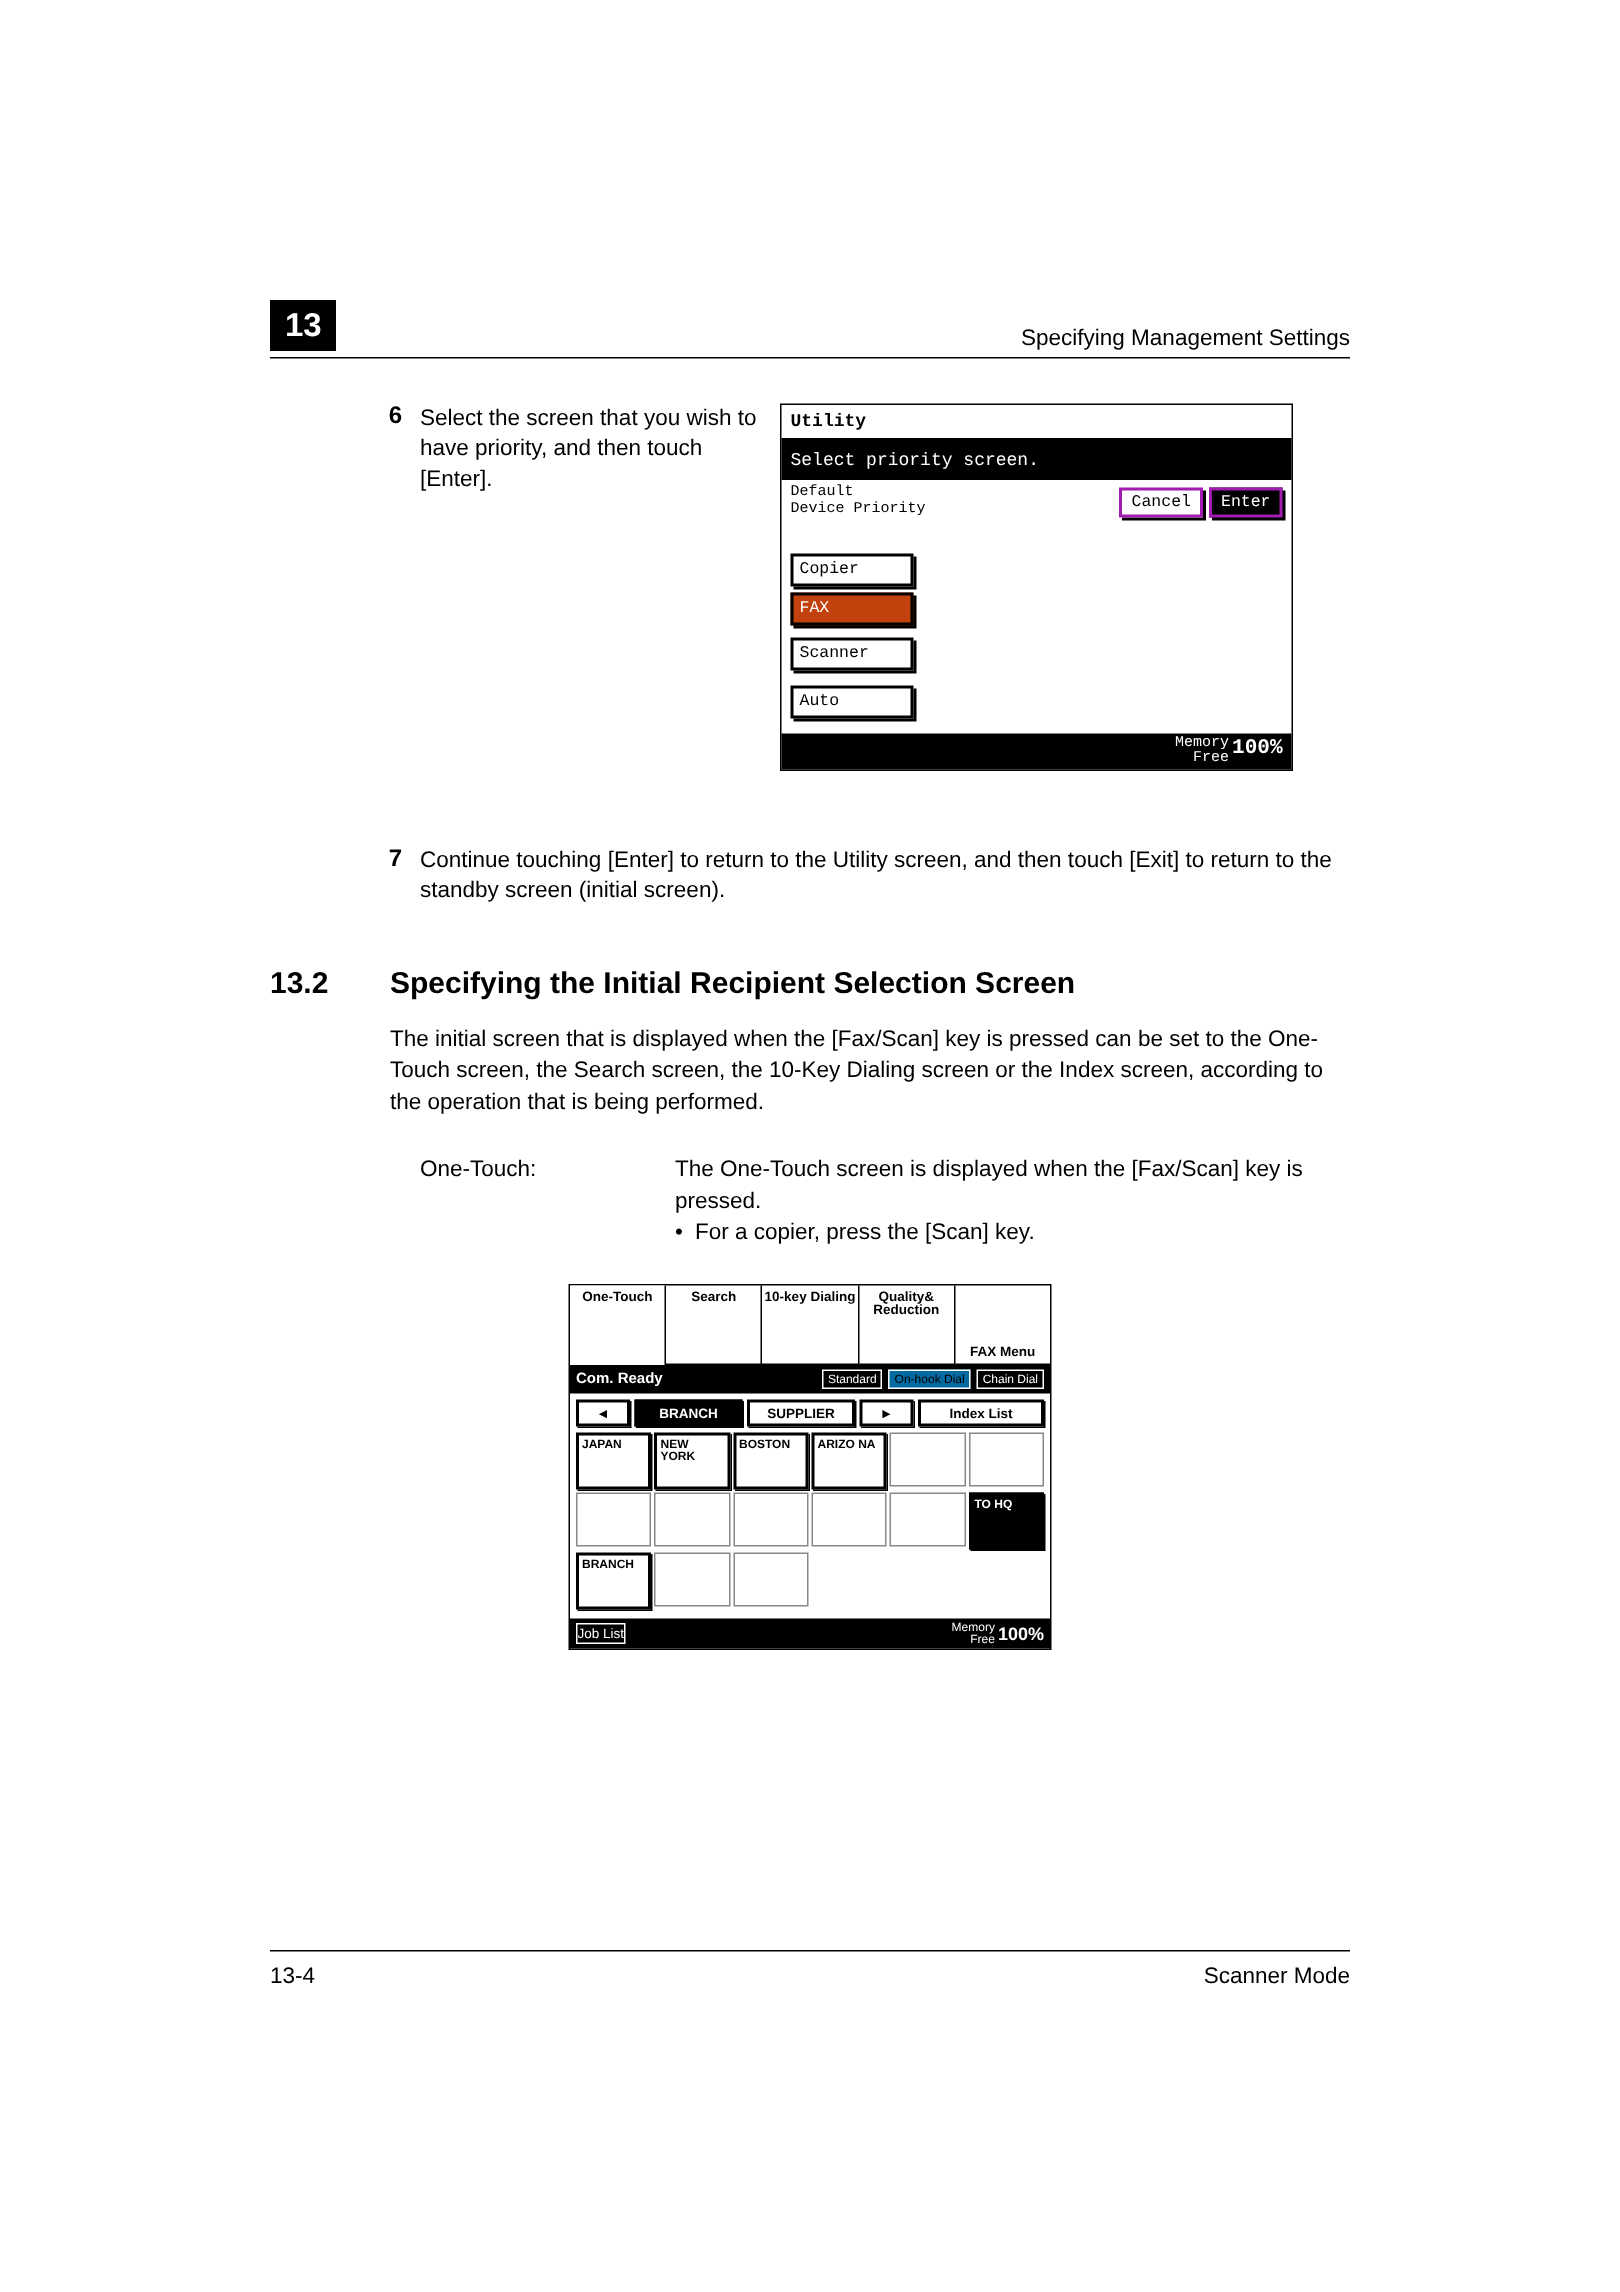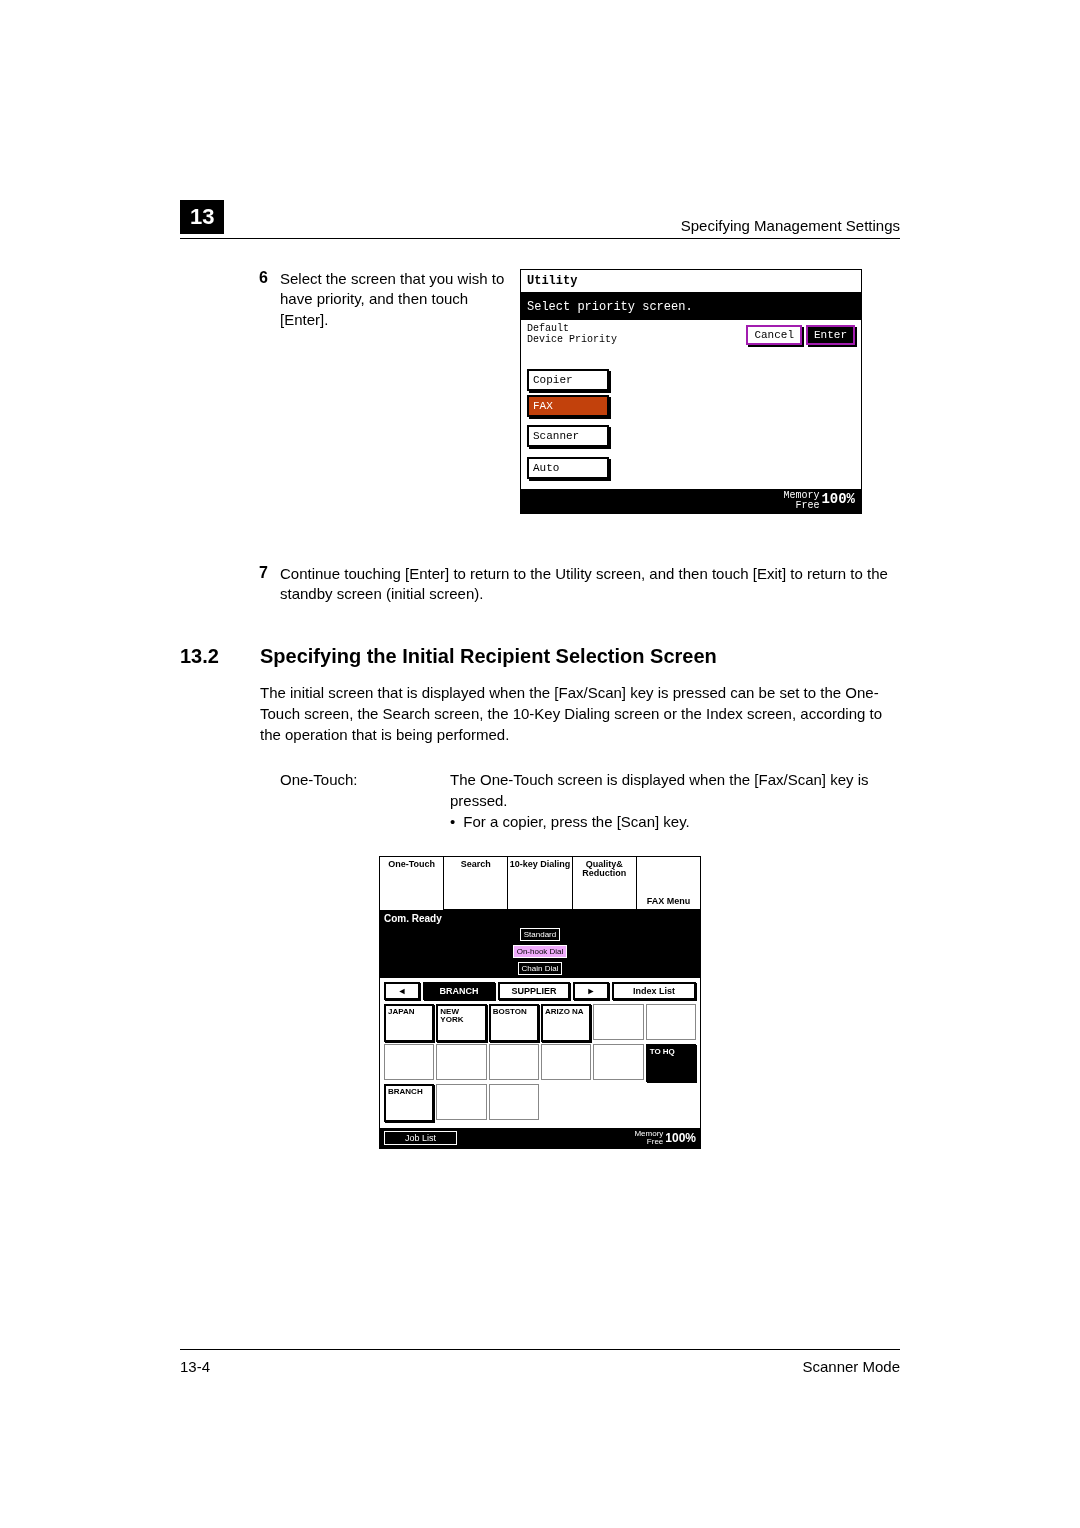--- a/index.html
+++ b/index.html
@@ -212,34 +212,33 @@
     border-bottom: none;
     background: #fff;
   }
   .ot-bar {
     background: #000;
     color: #fff;
     display: flex;
     align-items: center;
     padding: 3px 4px;
     gap: 4px;
-    flex-direction: column;
   }
   .ot-bar .ready {
     font-weight: bold;
     margin-right: auto;
   }
   .ot-bar .mini {
     border: 1px solid #fff;
     padding: 1px 3px;
     font-size: 8px;
     background: #000;
   }
   .ot-bar .mini.sel {
-    background: #f0abfc;
+    background: #0369a1;
     color: #000;
   }
   .ot-nav {
     display: flex;
     padding: 4px;
     gap: 3px;
   }
   .ot-nav .arrow,
   .ot-nav .navbtn,
   .ot-nav .idx {
@@ -281,21 +280,21 @@
   .ot-bottom {
     display: flex;
     background: #000;
     color: #fff;
     padding: 2px 4px;
     font-size: 9px;
     align-items: center;
   }
   .ot-bottom .joblist {
     border: 1px solid #fff;
-    padding: 1px 20px;
+    padding: 1px 0;
   }
   .ot-bottom .mem {
     margin-left: auto;
     font-size: 8px;
     line-height: 1;
     text-align: right;
   }
   .ot-bottom .pct {
     font-size: 12px;
     font-weight: bold;

